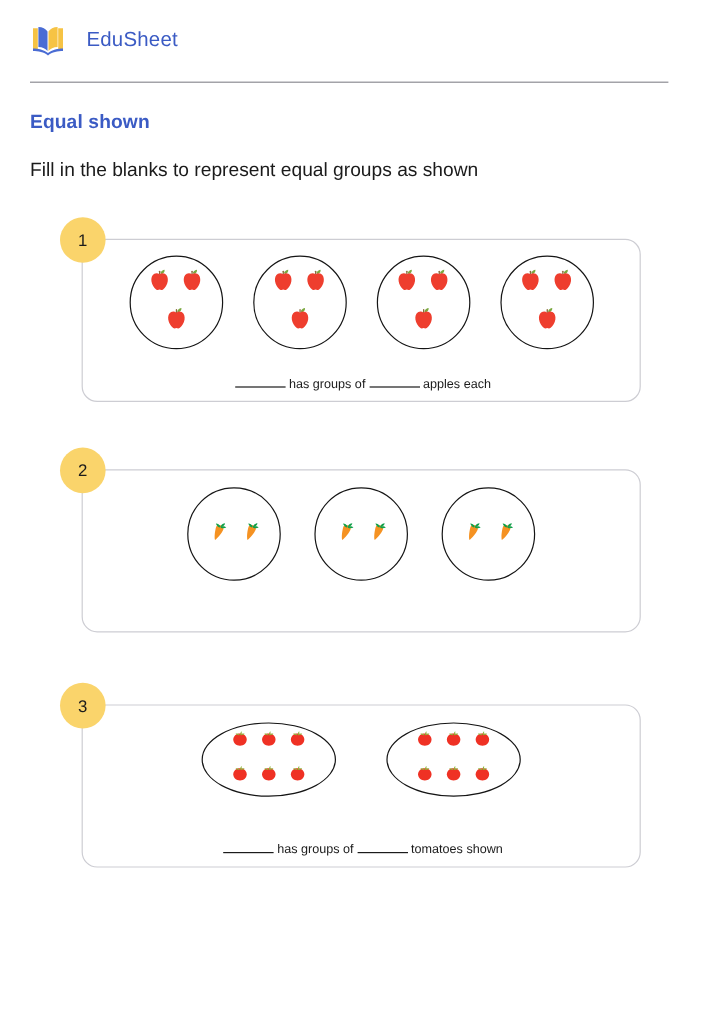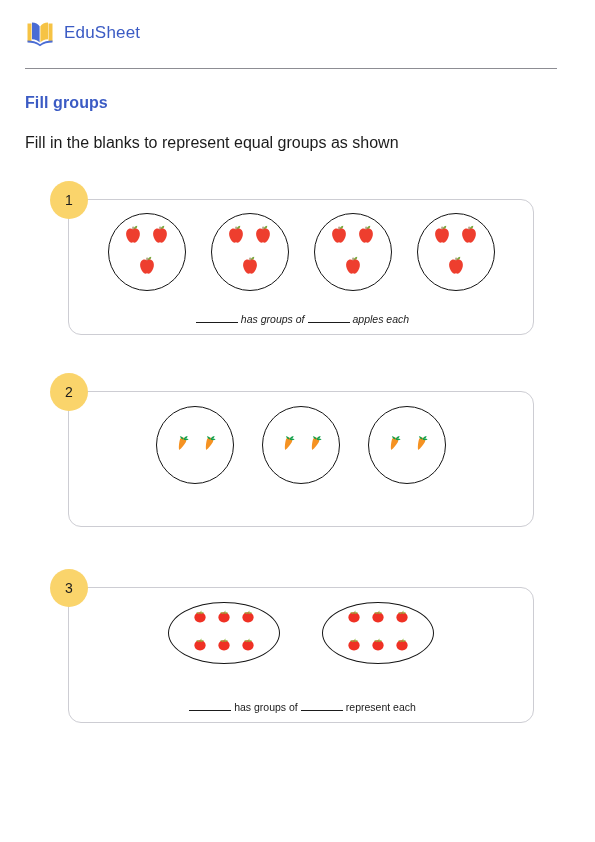--- a/index.html
+++ b/index.html
@@ -16,21 +16,21 @@
     overflow: hidden;
   }
 
   
   .header {
     position: absolute;
     left: 25px;
     top: 18px;
     display: flex;
     align-items: center;
-    gap: 9px;
+    gap: 17px;
   }
   .logo-mark {
     width: 30px;
     height: 30px;
     display: block;
   }
   .brand-name {
     font-size: 17px;
     color: #3b5bc4;
     letter-spacing: 0.2px;
@@ -157,21 +157,21 @@
   
   .sentence {
     position: absolute;
     left: 0;
     right: 0;
     text-align: center;
     font-size: 10.5px;
     color: #1b1b1b;
     white-space: nowrap;
   }
-  .q1 .sentence { top: 111px; font-style: italic; }
+  .q1 .sentence { top: 111px; }
   .q2 .sentence { top: 111px; }
   .q3 .sentence { top: 111px; }
 
   .blank {
     display: inline-block;
     width: 42px;
     border-bottom: 1.3px solid #1b1b1b;
     margin: 0 3px;
     vertical-align: baseline;
     height: 11px;
@@ -188,21 +188,21 @@
       <path d="M23.5 5.5 L27.5 5.5 L27.5 23.5 L23.5 23.5 Z" fill="#f6c344"></path>
       <path d="M7 4.5 C10.4 4.5 13.2 6.2 14.6 8.2 L14.6 24.6 C13.2 22.6 10.4 21.2 7 21.2 Z" fill="#4a6cd4"></path>
       <path d="M23 4.5 C19.6 4.5 16.8 6.2 15.4 8.2 L15.4 24.6 C16.8 22.6 19.6 21.2 23 21.2 Z" fill="#f6c344"></path>
       <path d="M2.5 22.4 C6.6 22.4 11.8 23.4 15 26.2 C18.2 23.4 23.4 22.4 27.5 22.4 L27.5 24.6 C23.4 24.6 18.2 25.6 15 28.2 C11.8 25.6 6.6 24.6 2.5 24.6 Z" fill="#4a6cd4"></path>
     </svg>
   </span>
   <span class="brand-name">EduSheet</span>
 </div>
 <div class="header-rule"></div>
 
-<div class="sheet-title">Fill groups</div>
+<div class="sheet-title">Equal shown</div>
 <div class="sheet-instructions">Fill in the blanks to represent equal groups as shown</div>
 
 <div class="question q1">
   <div class="badge">1</div>
 
   <div class="group-row">
     <div class="group-circle">
       <div class="items apples">
         <span class="fruit"><svg width="22" height="22" viewBox="0 0 22 22">
               <path d="M11.6 4.6 c0.6 -1.9 2.2 -2.8 3.6 -2.9 c0.2 1.7 -0.9 3.2 -2.6 3.6 z" fill="#7aa83f"></path>
@@ -433,15 +433,15 @@
               <path d="M10 5.2 c3.3 0 5.6 2.2 5.6 5 c0 3 -2.4 5.2 -5.6 5.2 c-3.2 0 -5.6 -2.2 -5.6 -5.2 c0 -2.8 2.3 -5 5.6 -5 z" fill="#ef3124"></path>
               <path d="M10 6.1 c0.2 -1.3 0.7 -2.2 1.4 -2.7 c0.2 1 -0.1 2 -0.7 2.7 z" fill="#8cb83c"></path>
               <path d="M9.9 6.2 c-1.3 -0.9 -2.6 -1.1 -3.6 -0.7 c0.8 0.9 2.1 1.3 3.3 1.2 z" fill="#8cb83c"></path>
               <path d="M10.2 6.2 c1.3 -0.9 2.6 -1.1 3.6 -0.7 c-0.8 0.9 -2.1 1.3 -3.3 1.2 z" fill="#8cb83c"></path>
             </svg></span>
       </div>
     </div>
   </div>
 
   <div class="sentence">
-    <span class="blank"></span><span class="txt">has groups of</span><span class="blank"></span><span class="txt">represent each</span>
+    <span class="blank"></span><span class="txt">has groups of</span><span class="blank"></span><span class="txt">tomatoes shown</span>
   </div>
 </div>
 
 </body></html>

